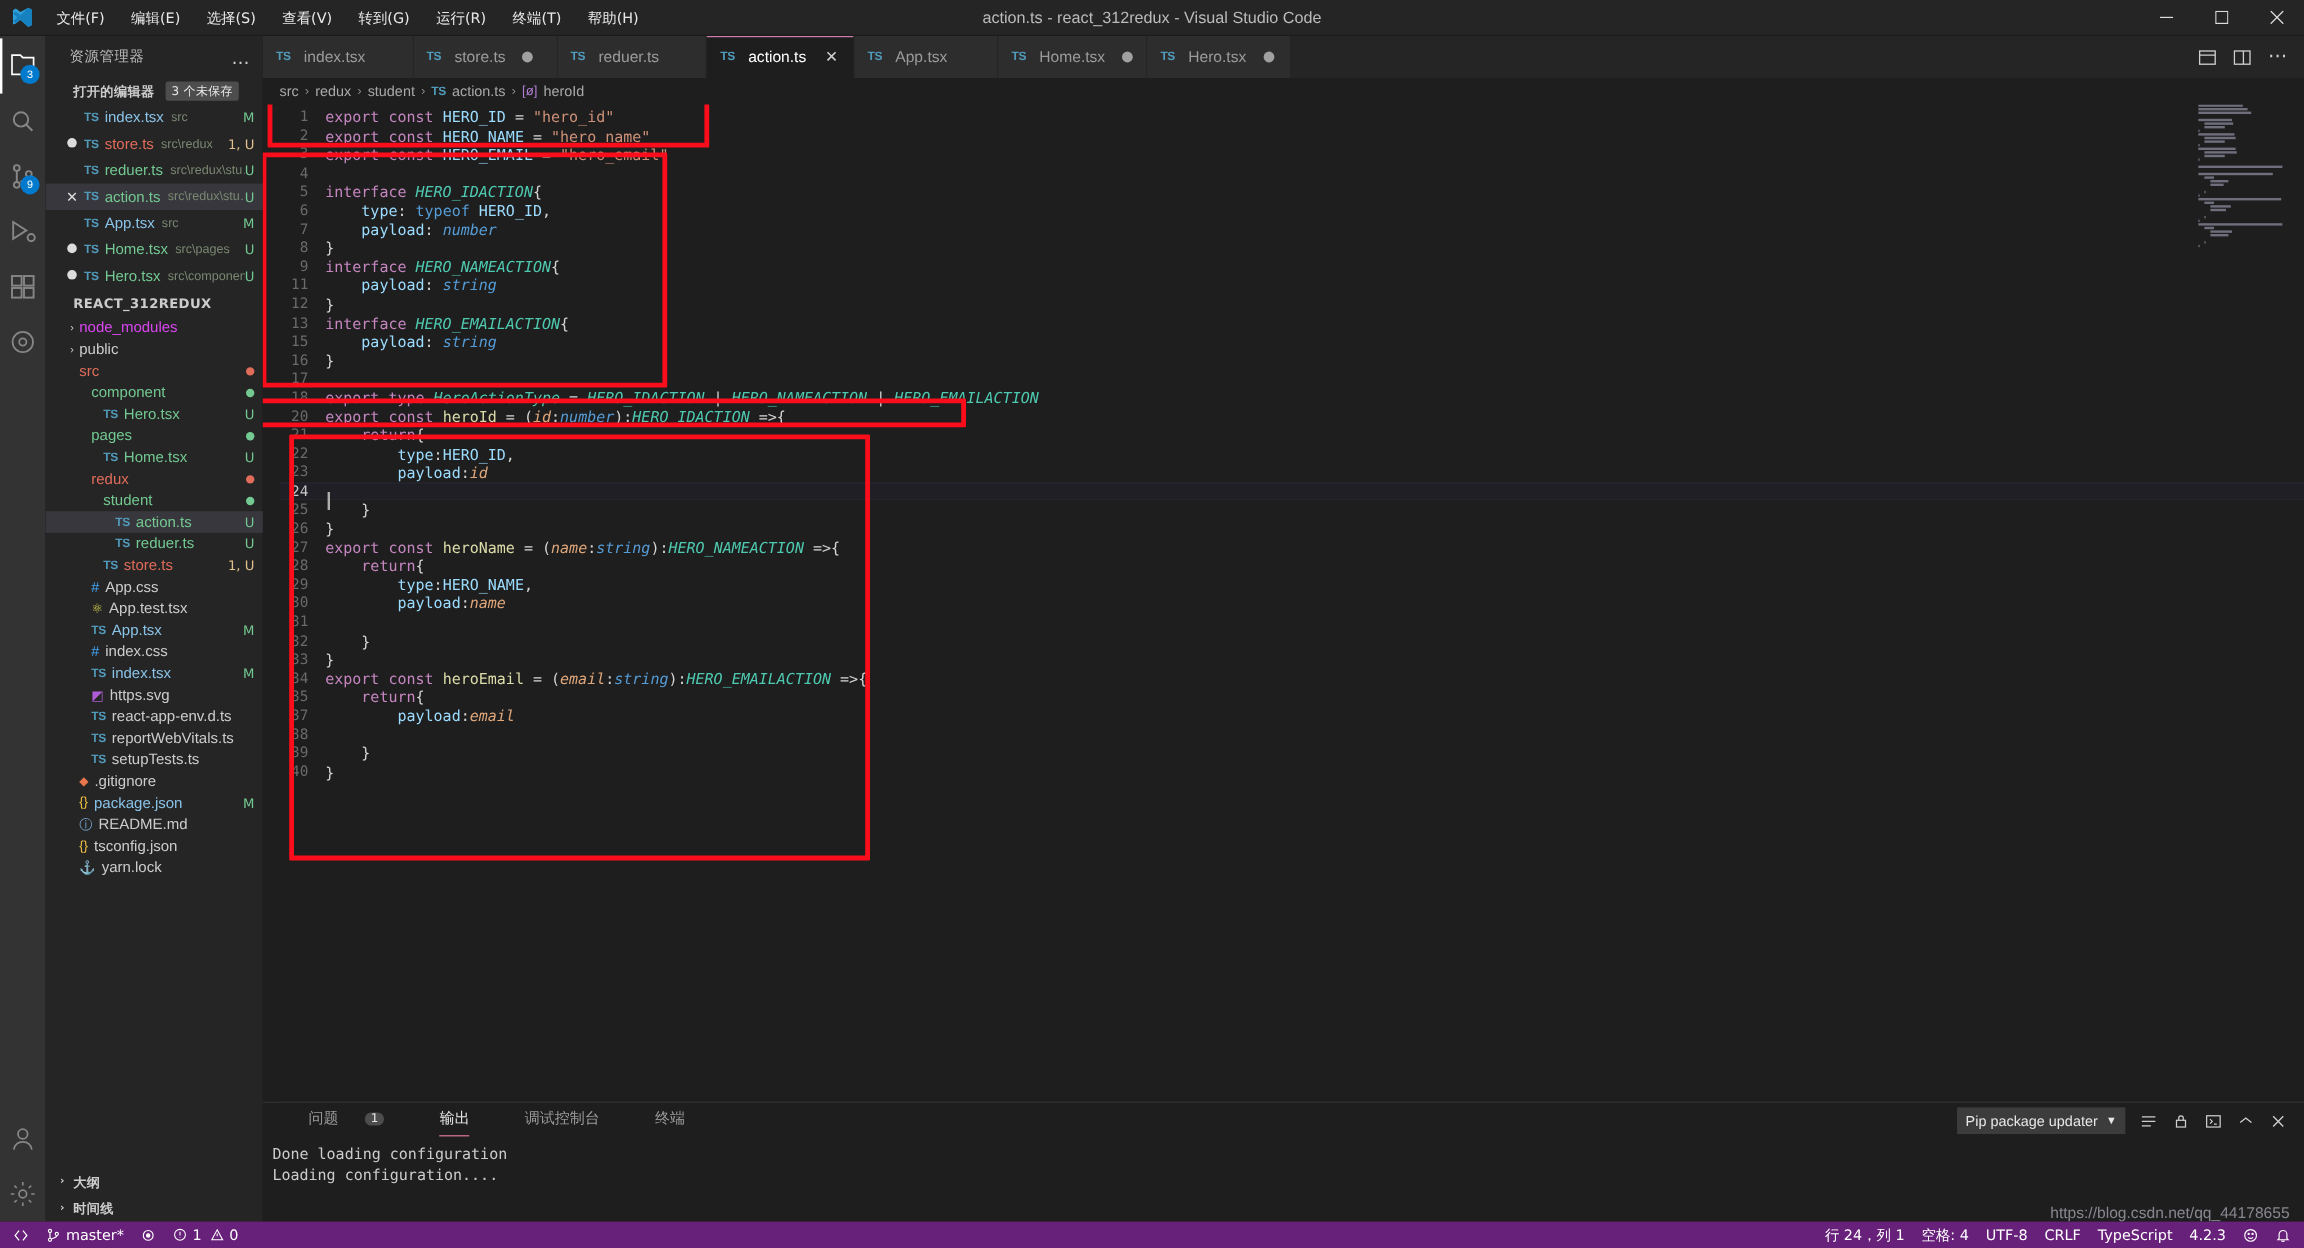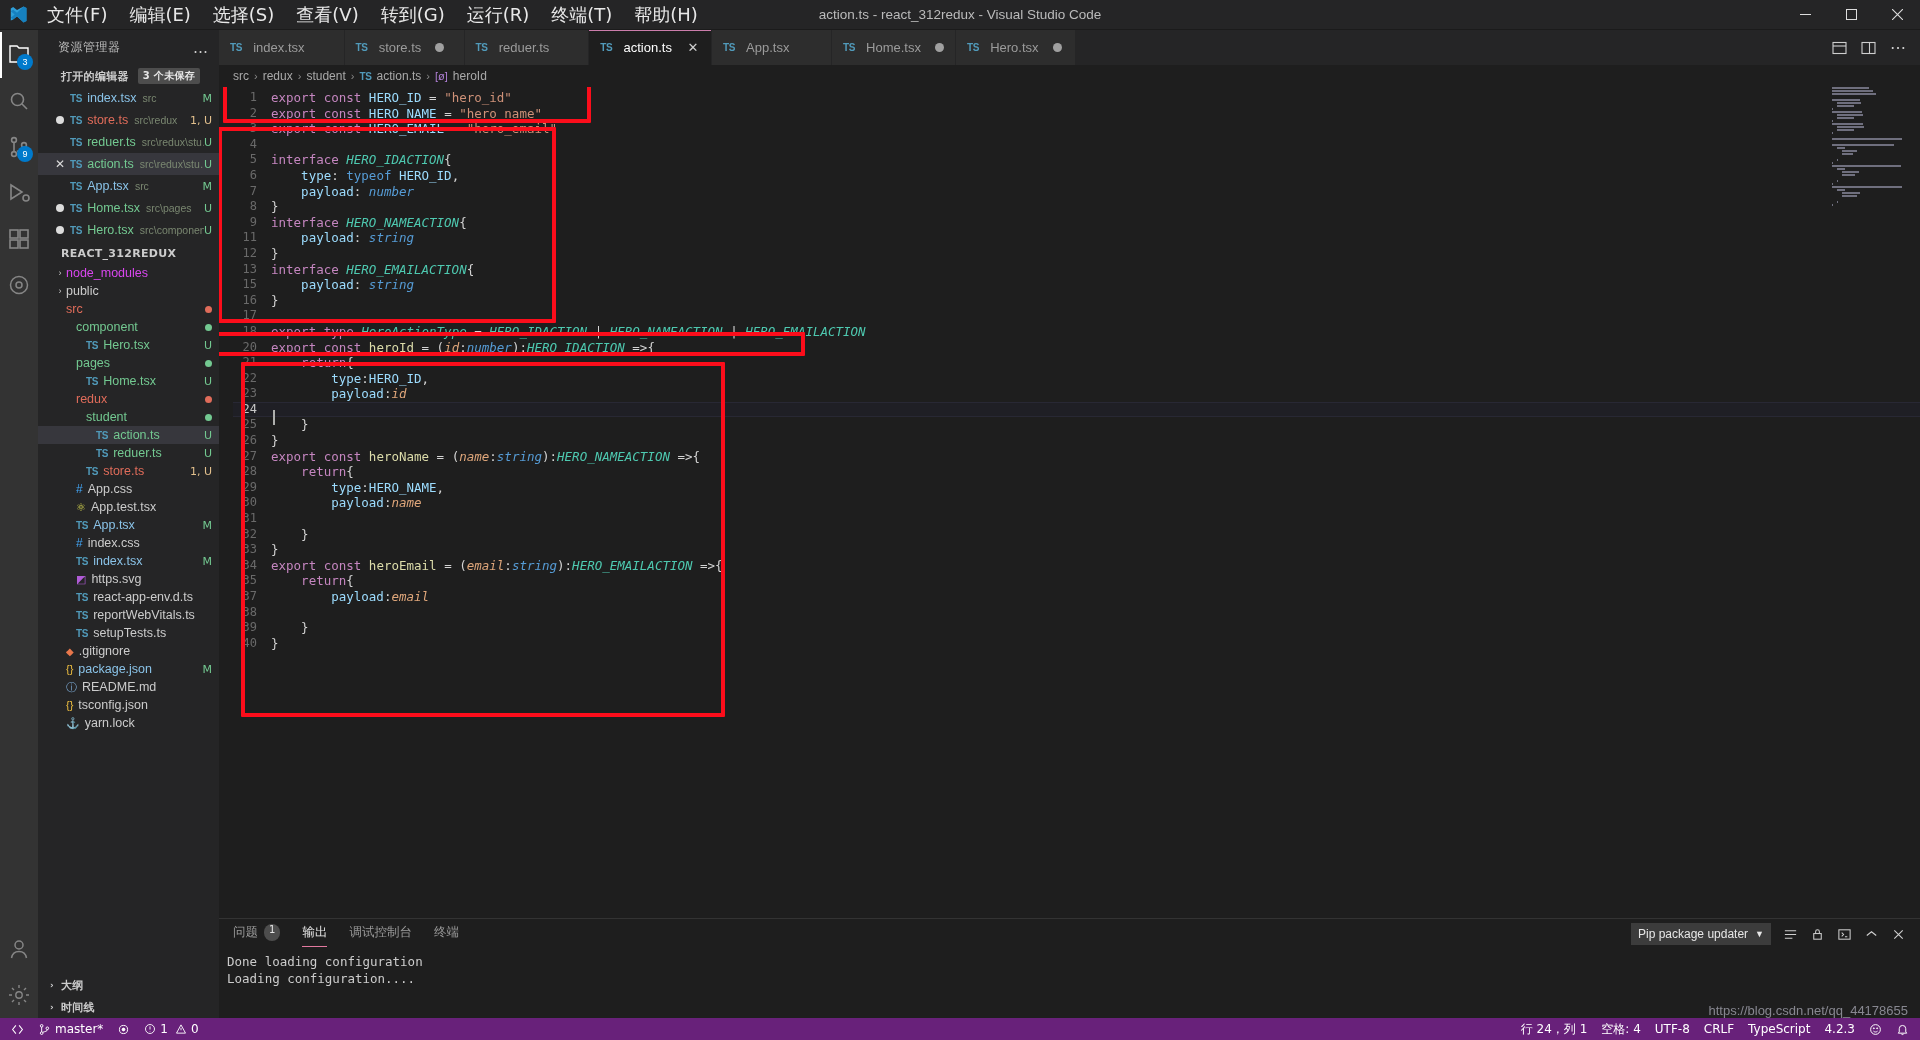--- a/index.html
+++ b/index.html
@@ -15,21 +15,21 @@
 
   
   .titlebar {
     height:30px; background:#252526; display:flex; align-items:center;
     flex:0 0 30px; position:relative; border-bottom:1px solid #1b1b1b;
   }
   .vscode-logo { width:36px; height:30px; display:flex; align-items:center; justify-content:center; }
   .vscode-logo svg { width:19px; height:19px; }
   .menu { display:flex; align-items:center; gap:0px; }
   .menu-item {
-    padding:4px 11px; font-size:18px; color:#e8e8e8; white-space:nowrap;
+    padding:4px 11px; font-size:12px; color:#e8e8e8; white-space:nowrap;
     font-family:"DejaVu Sans", sans-serif; line-height:16px;
   }
   .title-center {
     position:absolute; left:0; right:0; text-align:center; font-size:13.5px;
     color:#bbb; pointer-events:none;
   }
   .win-controls { margin-left:auto; display:flex; height:30px; z-index:3; }
   .win-btn { width:46px; height:30px; display:flex; align-items:center; justify-content:center; color:#ddd; }
   .win-btn svg { width:11px; height:11px; }
 
@@ -62,21 +62,21 @@
   .sb-header .dots { margin-left:auto; color:#ccc; font-size:15px; letter-spacing:1px; }
 
   .section-head {
     height:22px; display:flex; align-items:center; font-size:11px; font-weight:bold;
     color:#cccccc; padding-left:8px; gap:3px; letter-spacing:.3px;
     font-family:"DejaVu Sans", sans-serif;
   }
   .chev { width:12px; display:inline-block; text-align:center; font-size:9px; color:#ccc; }
   .unsaved-badge {
     margin-left:6px; background:#4d4d4d; color:#e7e7e7; border-radius:2px;
-    font-size:10px; padding:1px 5px; font-weight:bold;
+    font-size:10px; padding:1px 5px; font-weight:normal;
     font-family:"DejaVu Sans", sans-serif;
   }
 
   .oe-row {
     height:22px; display:flex; align-items:center; padding-left:12px; gap:0px;
     font-size:12.5px; white-space:nowrap; position:relative;
   }
   .oe-row.selected { background:#37373d; }
   .oe-pre { width:20px; text-align:center; font-size:11px; color:#ccc; flex:0 0 20px; }
   .dot-dirty { display:inline-block; width:8px; height:8px; border-radius:50%; background:#dcdcdc; }
@@ -146,21 +146,21 @@
 
   
   .minimap { position:absolute; right:14px; top:0; width:74px; height:100%; opacity:.75; z-index:5; }
   .mm-line { height:2px; margin-bottom:1px; }
 
   .scroll-v { position:absolute; right:0; top:0; width:14px; height:100%; background:transparent; z-index:6;}
 
   
   .panel { height:100px; flex:0 0 100px; background:#1e1e1e; border-top:1px solid #333; display:flex; flex-direction:column; }
   .panel-head { height:30px; display:flex; align-items:center; padding:0 14px; gap:22px; position:relative; }
-  .p-tab { font-size:12.5px; color:#9a9a9a; position:relative; padding-bottom:4px; font-family:"DejaVu Sans", sans-serif; display:flex; gap:6px;}
+  .p-tab { font-size:12.5px; color:#9a9a9a; position:relative; padding-bottom:4px; font-family:"DejaVu Sans", sans-serif; display:flex; align-items:center; gap:22px;margin-left:24px;}
   .p-tab.active { color:#e7e7e7; }
   .p-tab.active::after { content:""; position:absolute; left:0; right:0; bottom:-2px; height:1px; background:#e3799f; }
   .p-count { background:#4d4d4d; border-radius:9px; font-size:10px; padding:0px 5px; color:#e7e7e7; }
   .panel-actions { margin-left:auto; display:flex; align-items:center; gap:12px; color:#cfcfcf; }
   .sel-box {
     background:#3c3c3c; border:1px solid #3c3c3c; color:#e7e7e7; font-size:12px;
     height:22px; width:140px; display:flex; align-items:center; padding:0 6px; gap:4px;
   }
   .sel-box .cap { flex:1 1 auto; }
   .panel-body { flex:1 1 auto; padding:4px 0 0 8px; font-family:"DejaVu Sans Mono", monospace; font-size:12.5px; color:#cccccc; line-height:17px; }

